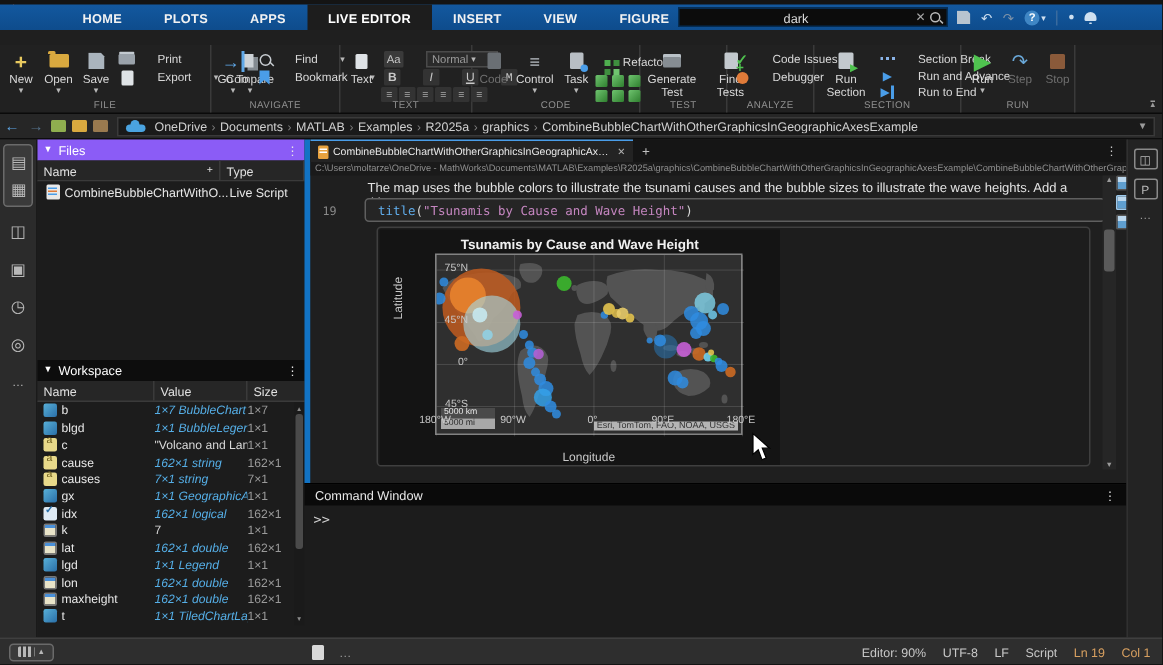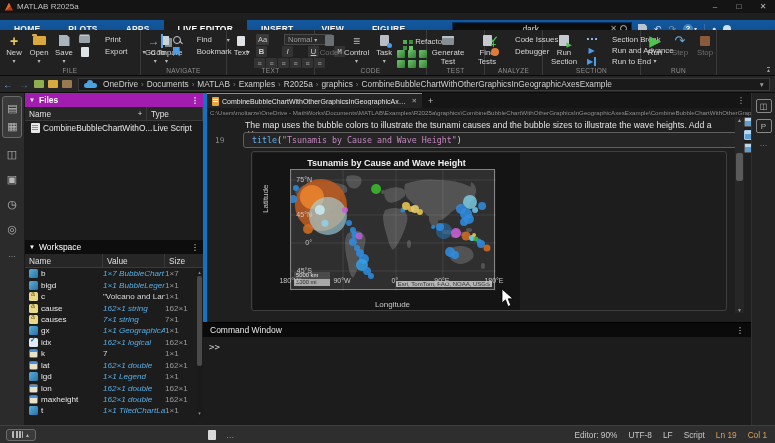--- a/index.html
+++ b/index.html
@@ -9,22 +9,22 @@
 
   
   .titlebar { position:absolute; left:0; top:0; width:775px; height:13px; background:#141414;
               display:flex; align-items:center; font-size:8px; color:#c0c0c0; }
   .mlogo { width:8px; height:8px; margin:0 4px 0 5px;
            background:linear-gradient(135deg,#e8622a 50%,#b33c12 50%); clip-path:polygon(50% 0,100% 100%,0 100%); }
   .wctl { position:absolute; right:0; top:0; height:13px; display:flex; }
   .wctl span { width:24px; text-align:center; font-size:8px; color:#bbb; line-height:13px; }
 
   
-  .tabstrip { position:absolute; left:0; top:20px; width:775px; height:17px;
-              background:linear-gradient(#13589f,#0e4c8c); display:flex; align-items:stretch; }
+  .tabstrip { position:absolute; left:0; top:3px; width:775px; height:17px;
+              background:linear-gradient(#13589f,#0e4c8c); display:flex; align-items:stretch;padding-left:41px; }
   .mtab { padding:0 14px; font-size:8.5px; font-weight:bold; color:#f2f2f2; display:flex; align-items:center; letter-spacing:.2px; }
   .mtab.active { background:#1d1d1d; color:#fff; }
   .searchwrap { position:absolute; left:452px; top:2px; width:180px; height:13px; background:#0c0c0c;
                 border:1px solid #052c52; display:flex; align-items:center; }
   .searchwrap input { flex:1; background:transparent; border:0; outline:0; color:#ddd; font-size:8.5px;
                       font-family:"Liberation Sans",sans-serif; padding:0 3px;text-align:center; }
   .sx { font-size:8px; color:#aaa; padding:0 2px; }
   .mag { position:relative; width:10px; height:10px; margin-right:2px; }
   .mag::before { content:""; position:absolute; left:1px; top:1px; width:5px; height:5px; border:1.2px solid #bbb; border-radius:50%; }
   .mag::after { content:""; position:absolute; left:7px; top:7px; width:3px; height:1.2px; background:#bbb; transform:rotate(45deg); }
@@ -118,21 +118,21 @@
   .crumbsep { color:#7f7f7f; font-size:8px; padding:0 1px; }
   .crumbcaret { margin-left:auto; padding:0 4px; color:#9a9a9a; font-size:6.5px; flex:none; }
 
   
   .leftbar { position:absolute; left:0; top:93px; width:25px; height:332px; background:#2b2b2b; border-right:1px solid #1a1a1a; }
   .lbgroup { margin:3px 2px; border:1px solid #6a6a6a; border-radius:3px; background:#3a3a3a; padding:2px 0; }
   .lbicon { width:19px; height:18px; display:flex; align-items:center; justify-content:center; color:#b8b8b8; font-size:11px; }
   .lbicon.plain { margin:7px auto 0; }
   .panelcol { position:absolute; left:25px; top:93px; width:178px; height:332px; background:#1c1c1c; }
   .phead { height:14px; display:flex; align-items:center; font-size:8.5px; color:#fff; padding:0 4px; }
-  .phead.focus { background:#a21caf;font-weight:bold; }
+  .phead.focus { background:#8b5cf6; }
   .phead.dark { background:#0d0d0d; }
   .phead .pcaret { font-size:6px; margin-right:4px; }
   .phead .pdots { margin-left:auto; font-size:8px; color:#e8e8e8; }
   .colhdr { height:14px; display:flex; align-items:flex-end; background:#262626; border-bottom:1px solid #3a3a3a;
             font-size:8.3px; color:#e0e0e0; }
   .colhdr .cc { padding:0 4px; border-right:1px solid #3a3a3a; height:100%; display:flex; align-items:center; }
   .frow { height:13px; display:flex; align-items:center; font-size:8.3px; color:#e8e8e8; }
   .fico { width:9px; height:10px; background:#e8e8e8; border-radius:1px; margin:0 3px 0 6px; position:relative; flex:none; }
   .fico::after { content:""; position:absolute; left:1px; top:2px; width:6px; height:1px; background:#4a9de8;
                  box-shadow:0 2px 0 #e07b39, 0 4px 0 #4a9de8; }

